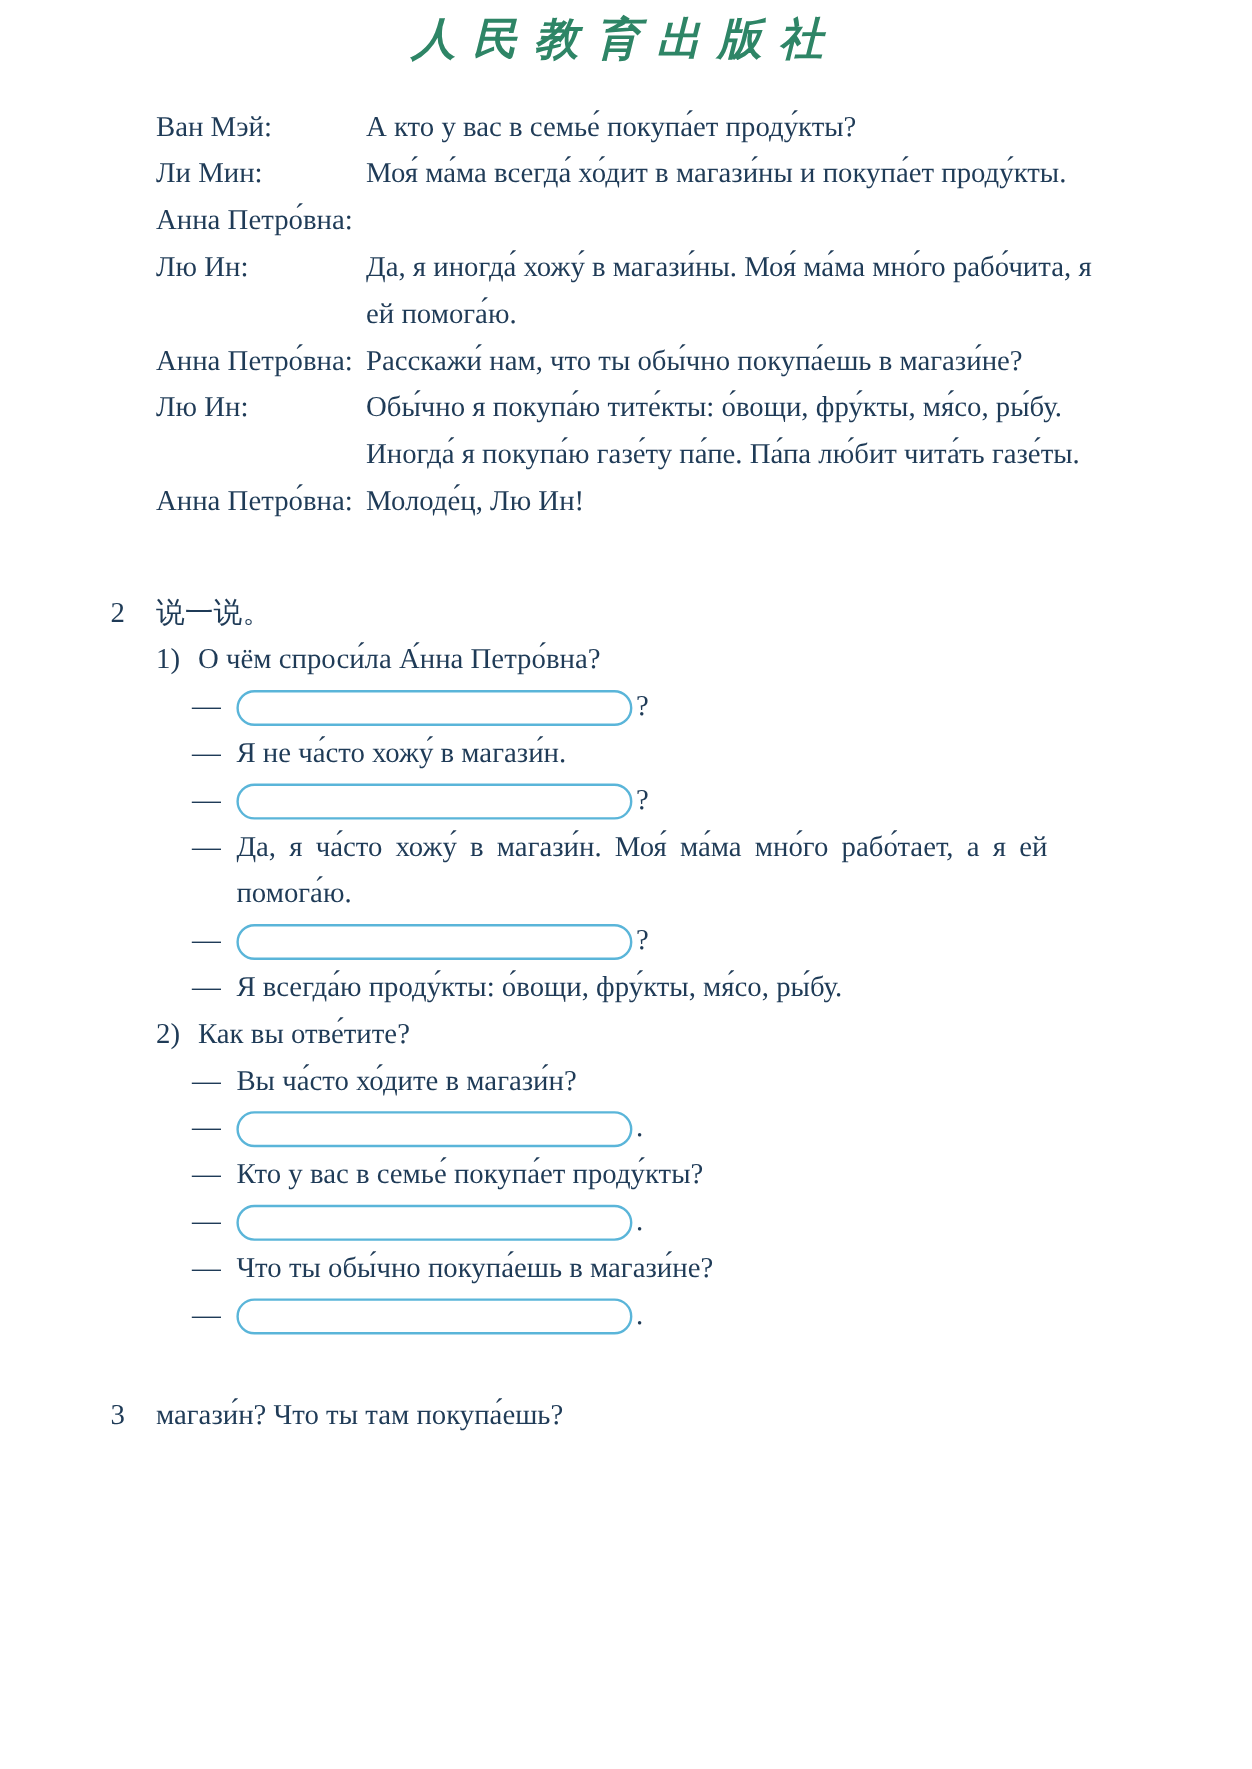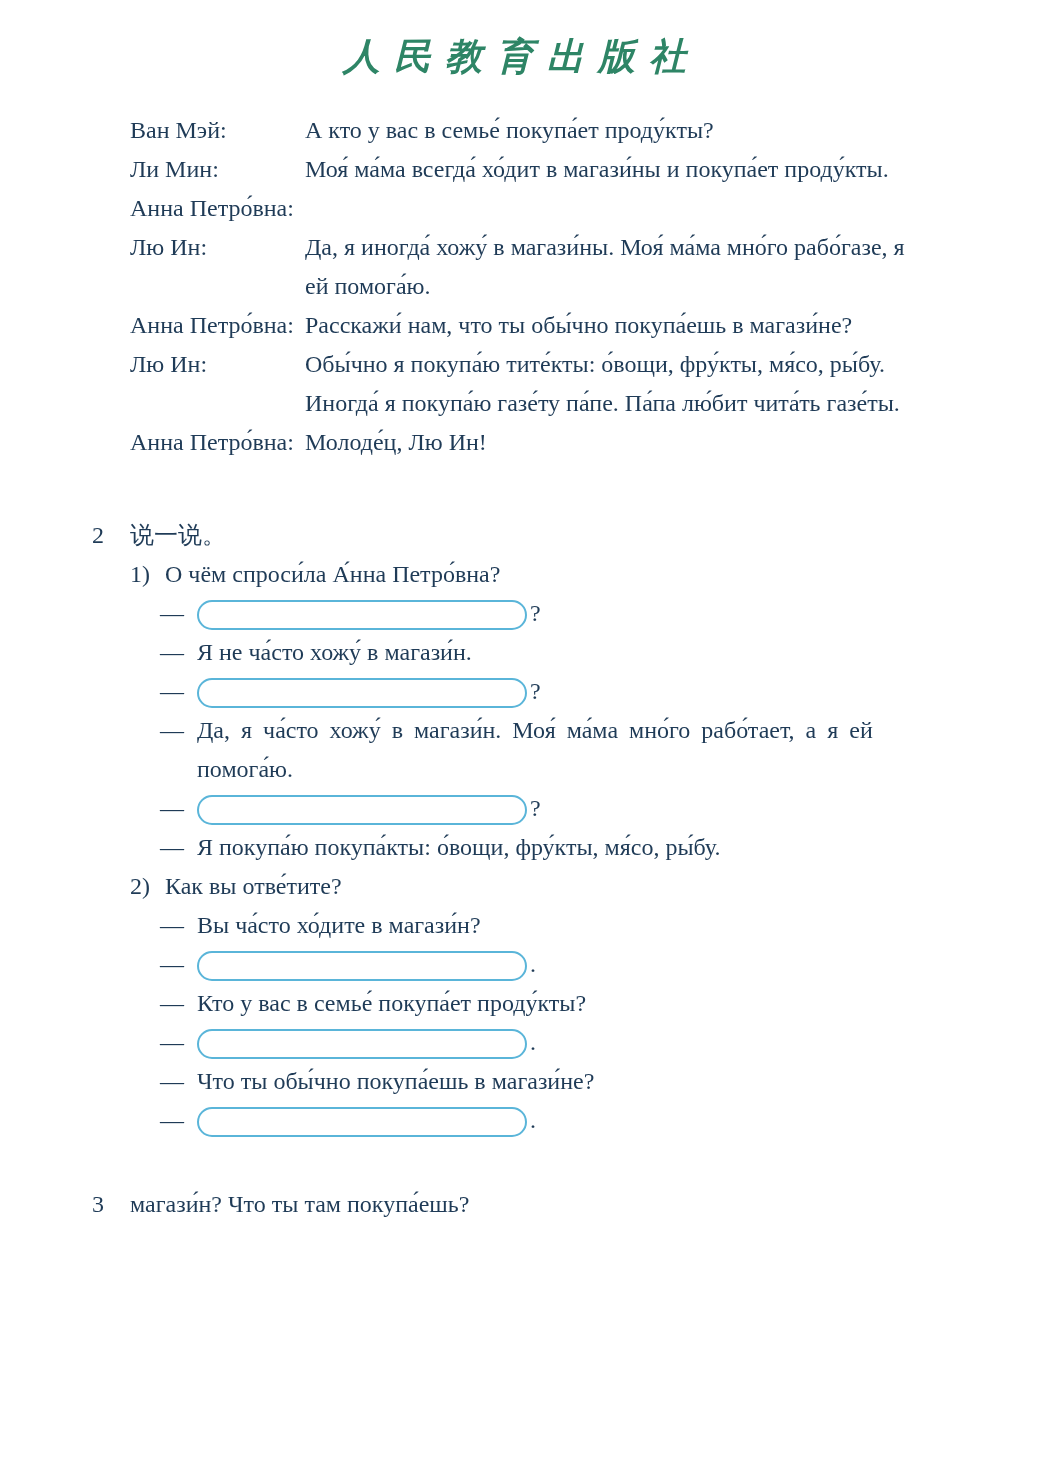--- a/index.html
+++ b/index.html
@@ -2,21 +2,21 @@
 <html><head>
 <meta charset="utf-8">
 <style>
   * { margin:0; padding:0; box-sizing:border-box; }
   html,body { background:#ffffff; }
   body {
     width:1043px; height:1474px;
     font-family:"Liberation Serif", serif;
     color:#1f3b57;
   }
-  .page { position:relative; width:1043px; height:1242px; background:#ffffff; overflow:hidden;margin-top:24px; }
+  .page { position:relative; width:1043px; height:1242px; background:#ffffff; overflow:hidden; }
 
   .logo {
     position:absolute; left:0; width:100%; text-align:center;
     color:#2e8566; font-weight:bold; font-style:italic;
     letter-spacing:14px; white-space:nowrap;
   }
   .logo-top { top:8px; font-size:37px; }
   .logo-bottom { top:1408px; font-size:31px; letter-spacing:12px; }
 
   .dialogue { position:absolute; top:87px; left:130px; width:800px; font-size:24px; line-height:39px; }
@@ -60,21 +60,21 @@
     <div class="drow">
       <div class="speaker">Ли Мин:</div>
       <div class="utt">Моя́ ма́ма всегда́ хо́дит в магази́ны и покупа́ет проду́кты.</div>
     </div>
     <div class="drow">
       <div class="speaker">Анна Петро́вна:</div>
     </div>
     <div class="drow">
       <div class="speaker">Лю Ин:</div>
       <div class="utt">
-        <div>Да, я иногда́ хожу́ в магази́ны. Моя́ ма́ма мно́го рабо́газе, я</div>
+        <div>Да, я иногда́ хожу́ в магази́ны. Моя́ ма́ма мно́го рабо́чита, я</div>
         <div>ей помога́ю.</div>
       </div>
     </div>
     <div class="drow">
       <div class="speaker">Анна Петро́вна:</div>
       <div class="utt">Расскажи́ нам, что ты обы́чно покупа́ешь в магази́не?</div>
     </div>
     <div class="drow">
       <div class="speaker">Лю Ин:</div>
       <div class="utt">
@@ -109,21 +109,21 @@
       <div class="qline">
         <span class="dash">—</span><span class="spread">Да, я ча́сто хожу́ в магази́н. Моя́ ма́ма мно́го рабо́тает, а я ей</span>
       </div>
       <div class="qline indent2">
         <span>помога́ю.</span>
       </div>
       <div class="qline">
         <span class="dash">—</span><span class="pill"></span><span>?</span>
       </div>
       <div class="qline">
-        <span class="dash">—</span><span>Я покупа́ю покупа́кты: о́вощи, фру́кты, мя́со, ры́бу.</span>
+        <span class="dash">—</span><span>Я всегда́ю проду́кты: о́вощи, фру́кты, мя́со, ры́бу.</span>
       </div>
 
       <div class="subq">
         <span class="sublabel">2)</span><span>Как вы отве́тите?</span>
       </div>
 
       <div class="qline">
         <span class="dash">—</span><span>Вы ча́сто хо́дите в магази́н?</span>
       </div>
       <div class="qline">

